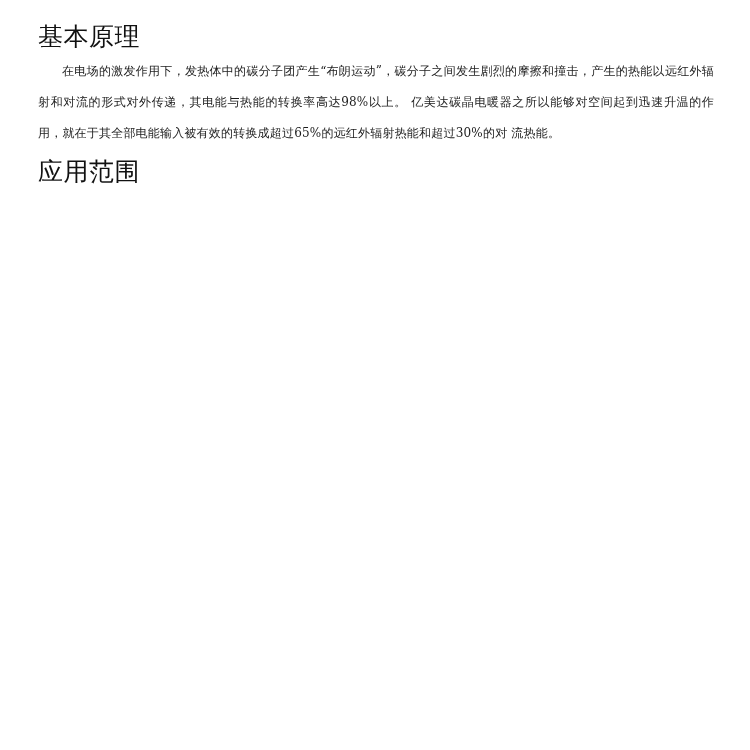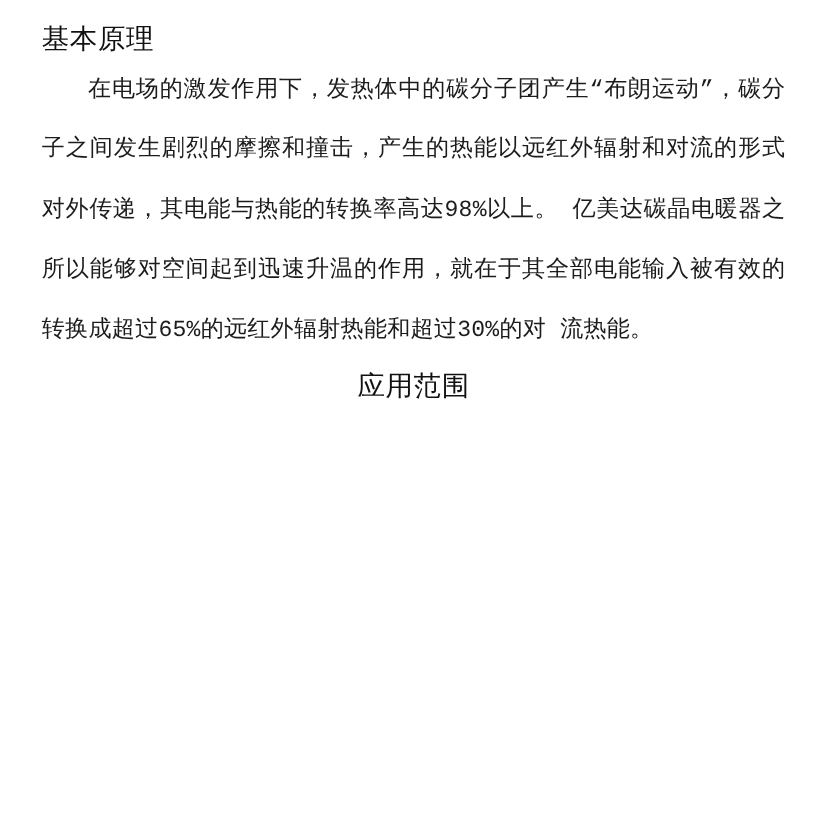--- a/index.html
+++ b/index.html
@@ -31,31 +31,29 @@
     margin: 0 0 2px 0;
     letter-spacing: 0.5px;
     color: #111111;
     font-family: Liberation Serif, serif;
   }
   .heading-1 {
     margin-top: 6px;
   }
   .heading-2 {
     margin-top: 6px;
-    text-align: center;
   }
   .body-text {
-    font-size: 21px;
+    font-size: 12px;
     line-height: 2.6;
     text-align: justify;
     text-justify: inter-ideograph;
     margin: 0;
     color: #1c1c1c;
     letter-spacing: 0.2px;
-    font-family: Liberation Mono, monospace;
   }
   .indent {
     text-indent: 2em;
   }
   .para-block {
     margin: 0;
     padding: 0;
   }
 </style>
 </head>

